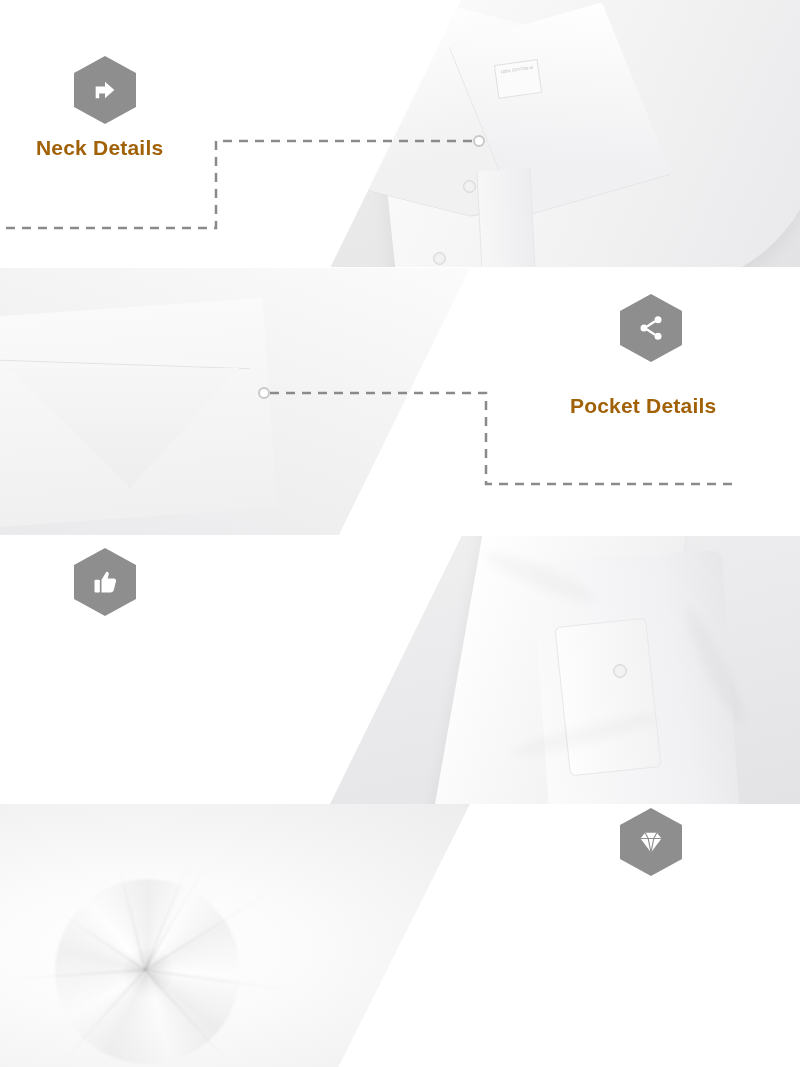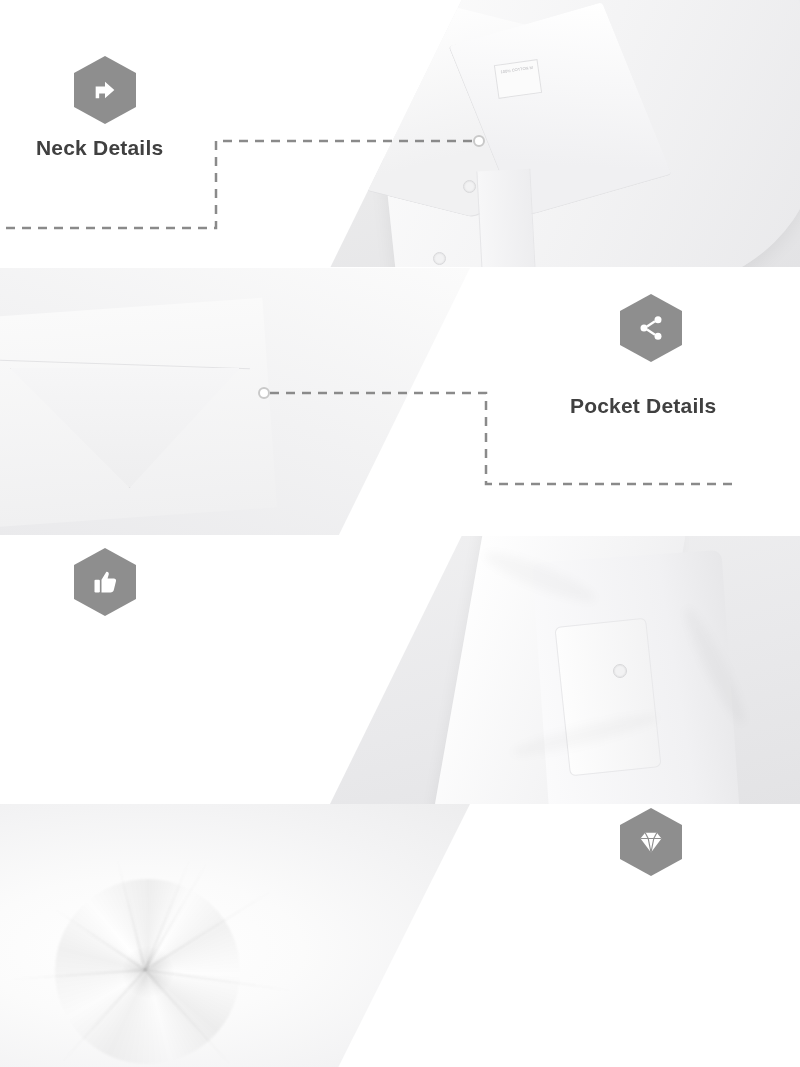--- a/index.html
+++ b/index.html
@@ -228,21 +228,21 @@
     clip-path: polygon(50% 0, 100% 25%, 100% 75%, 50% 100%, 0 75%, 0 25%);
     display: flex; align-items: center; justify-content: center;
   }
   .hex svg { display:block; }
 
   
   .label {
     position: absolute;
     font-size: 21px;
     font-weight: bold;
-    color: #404040;
+    color: #a16207;
     letter-spacing: .2px;
     white-space: nowrap;
   }
 
   
   .connector { position: absolute; }
   .connector svg { display: block; overflow: visible; }
   .dot-end {
     position: absolute;
     width: 12px; height: 12px;

